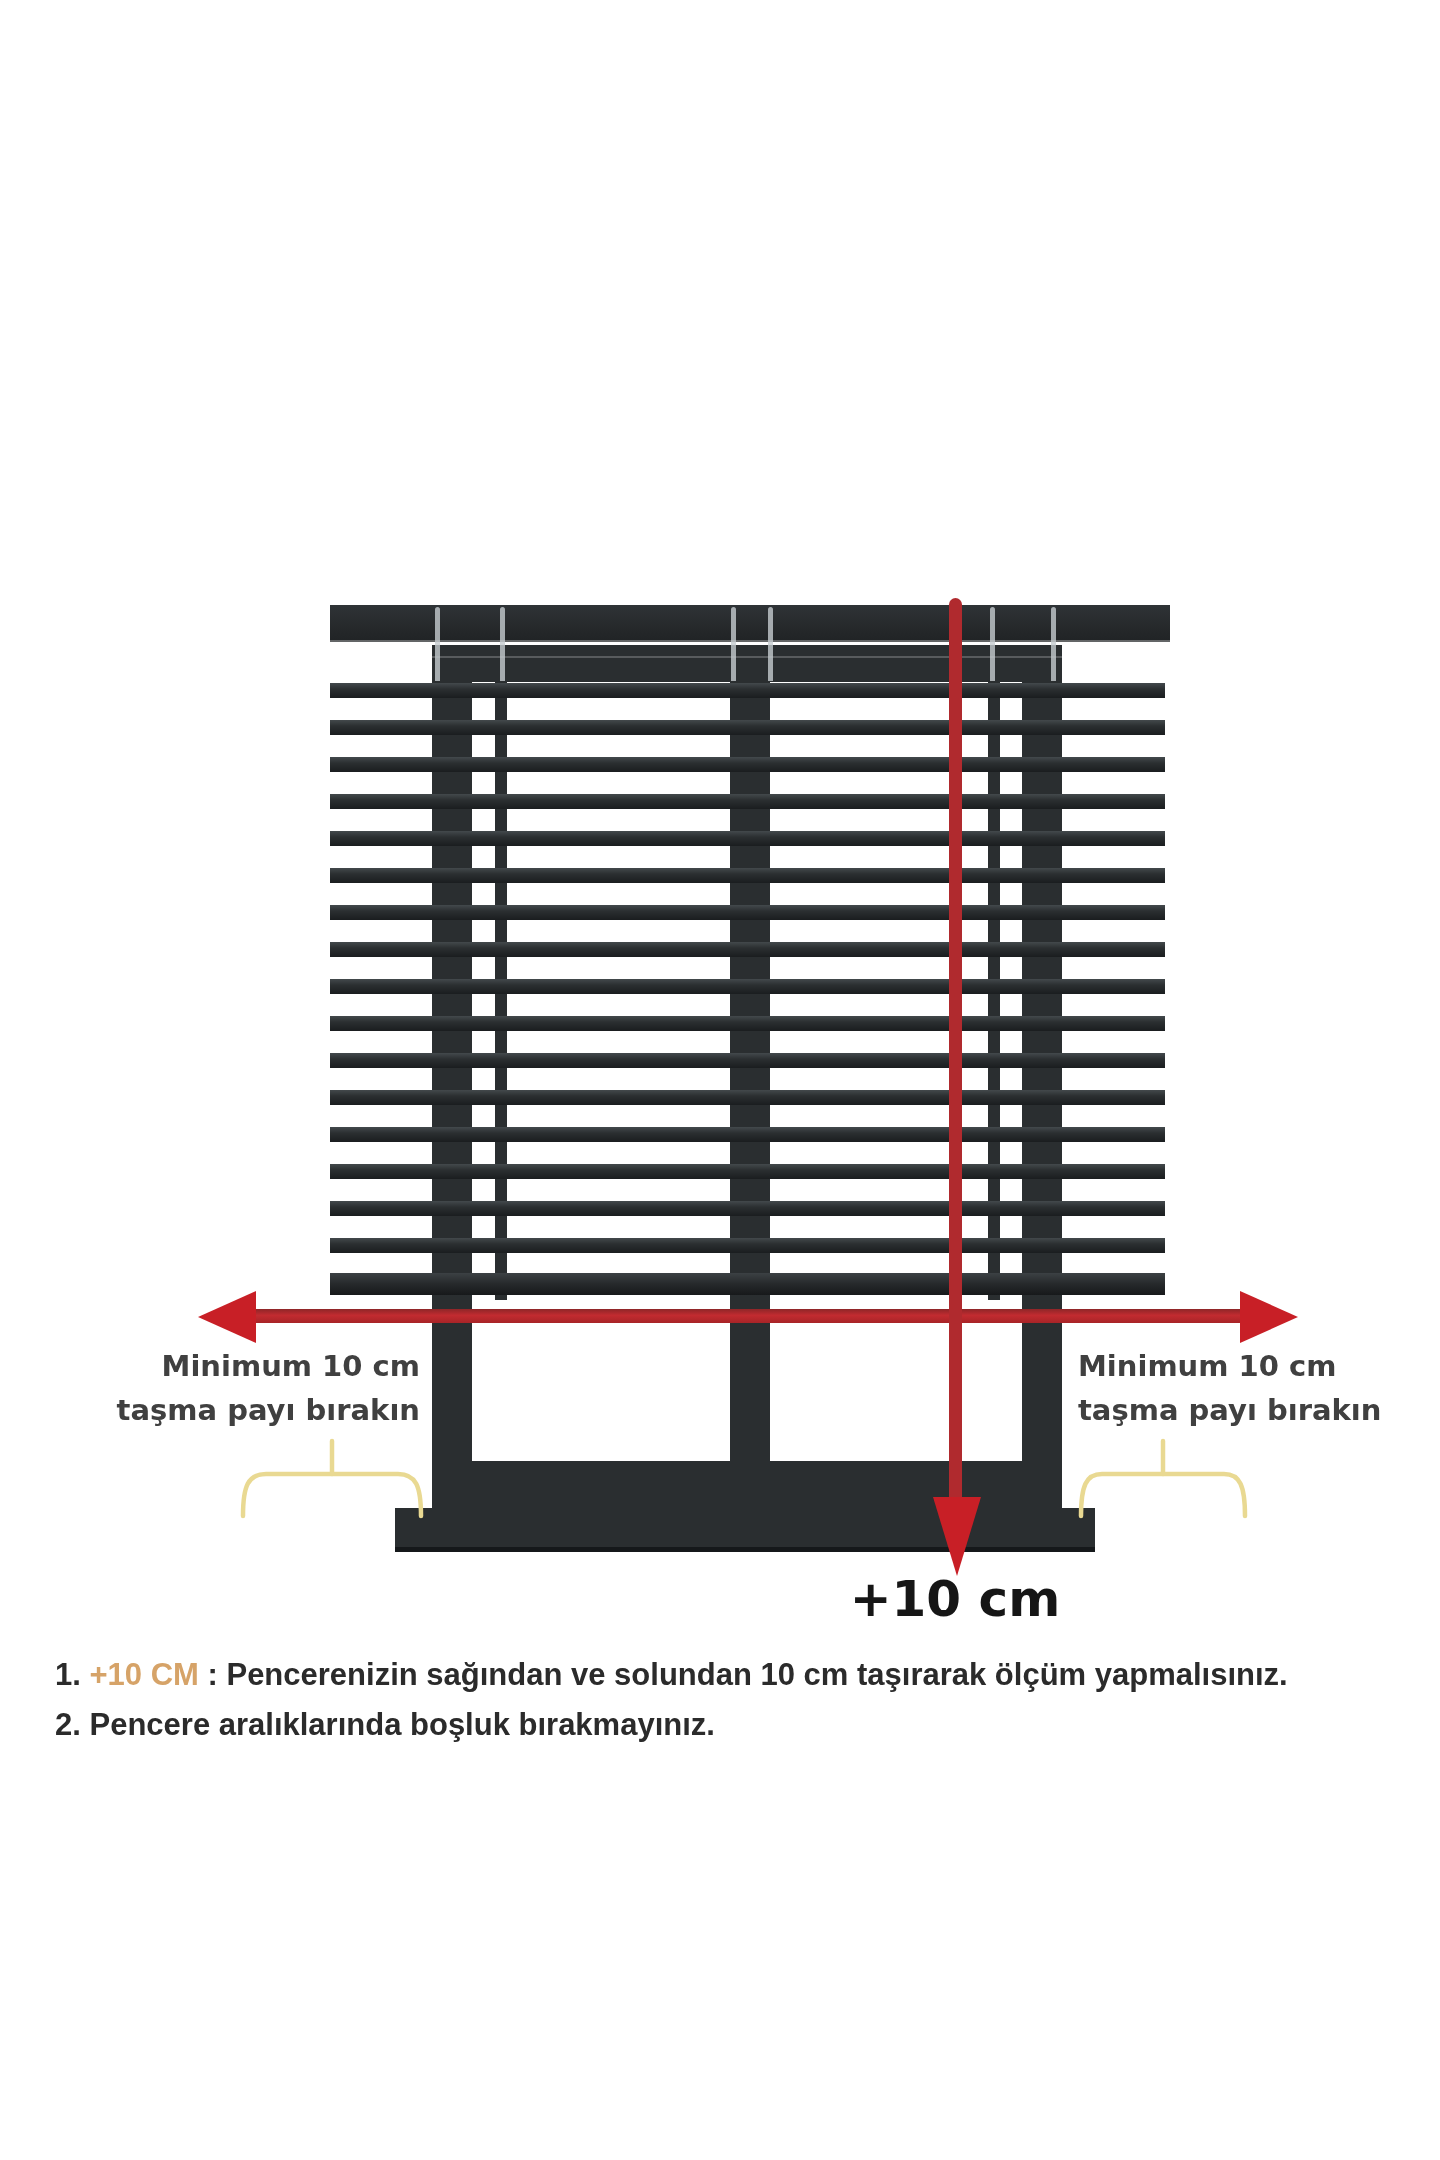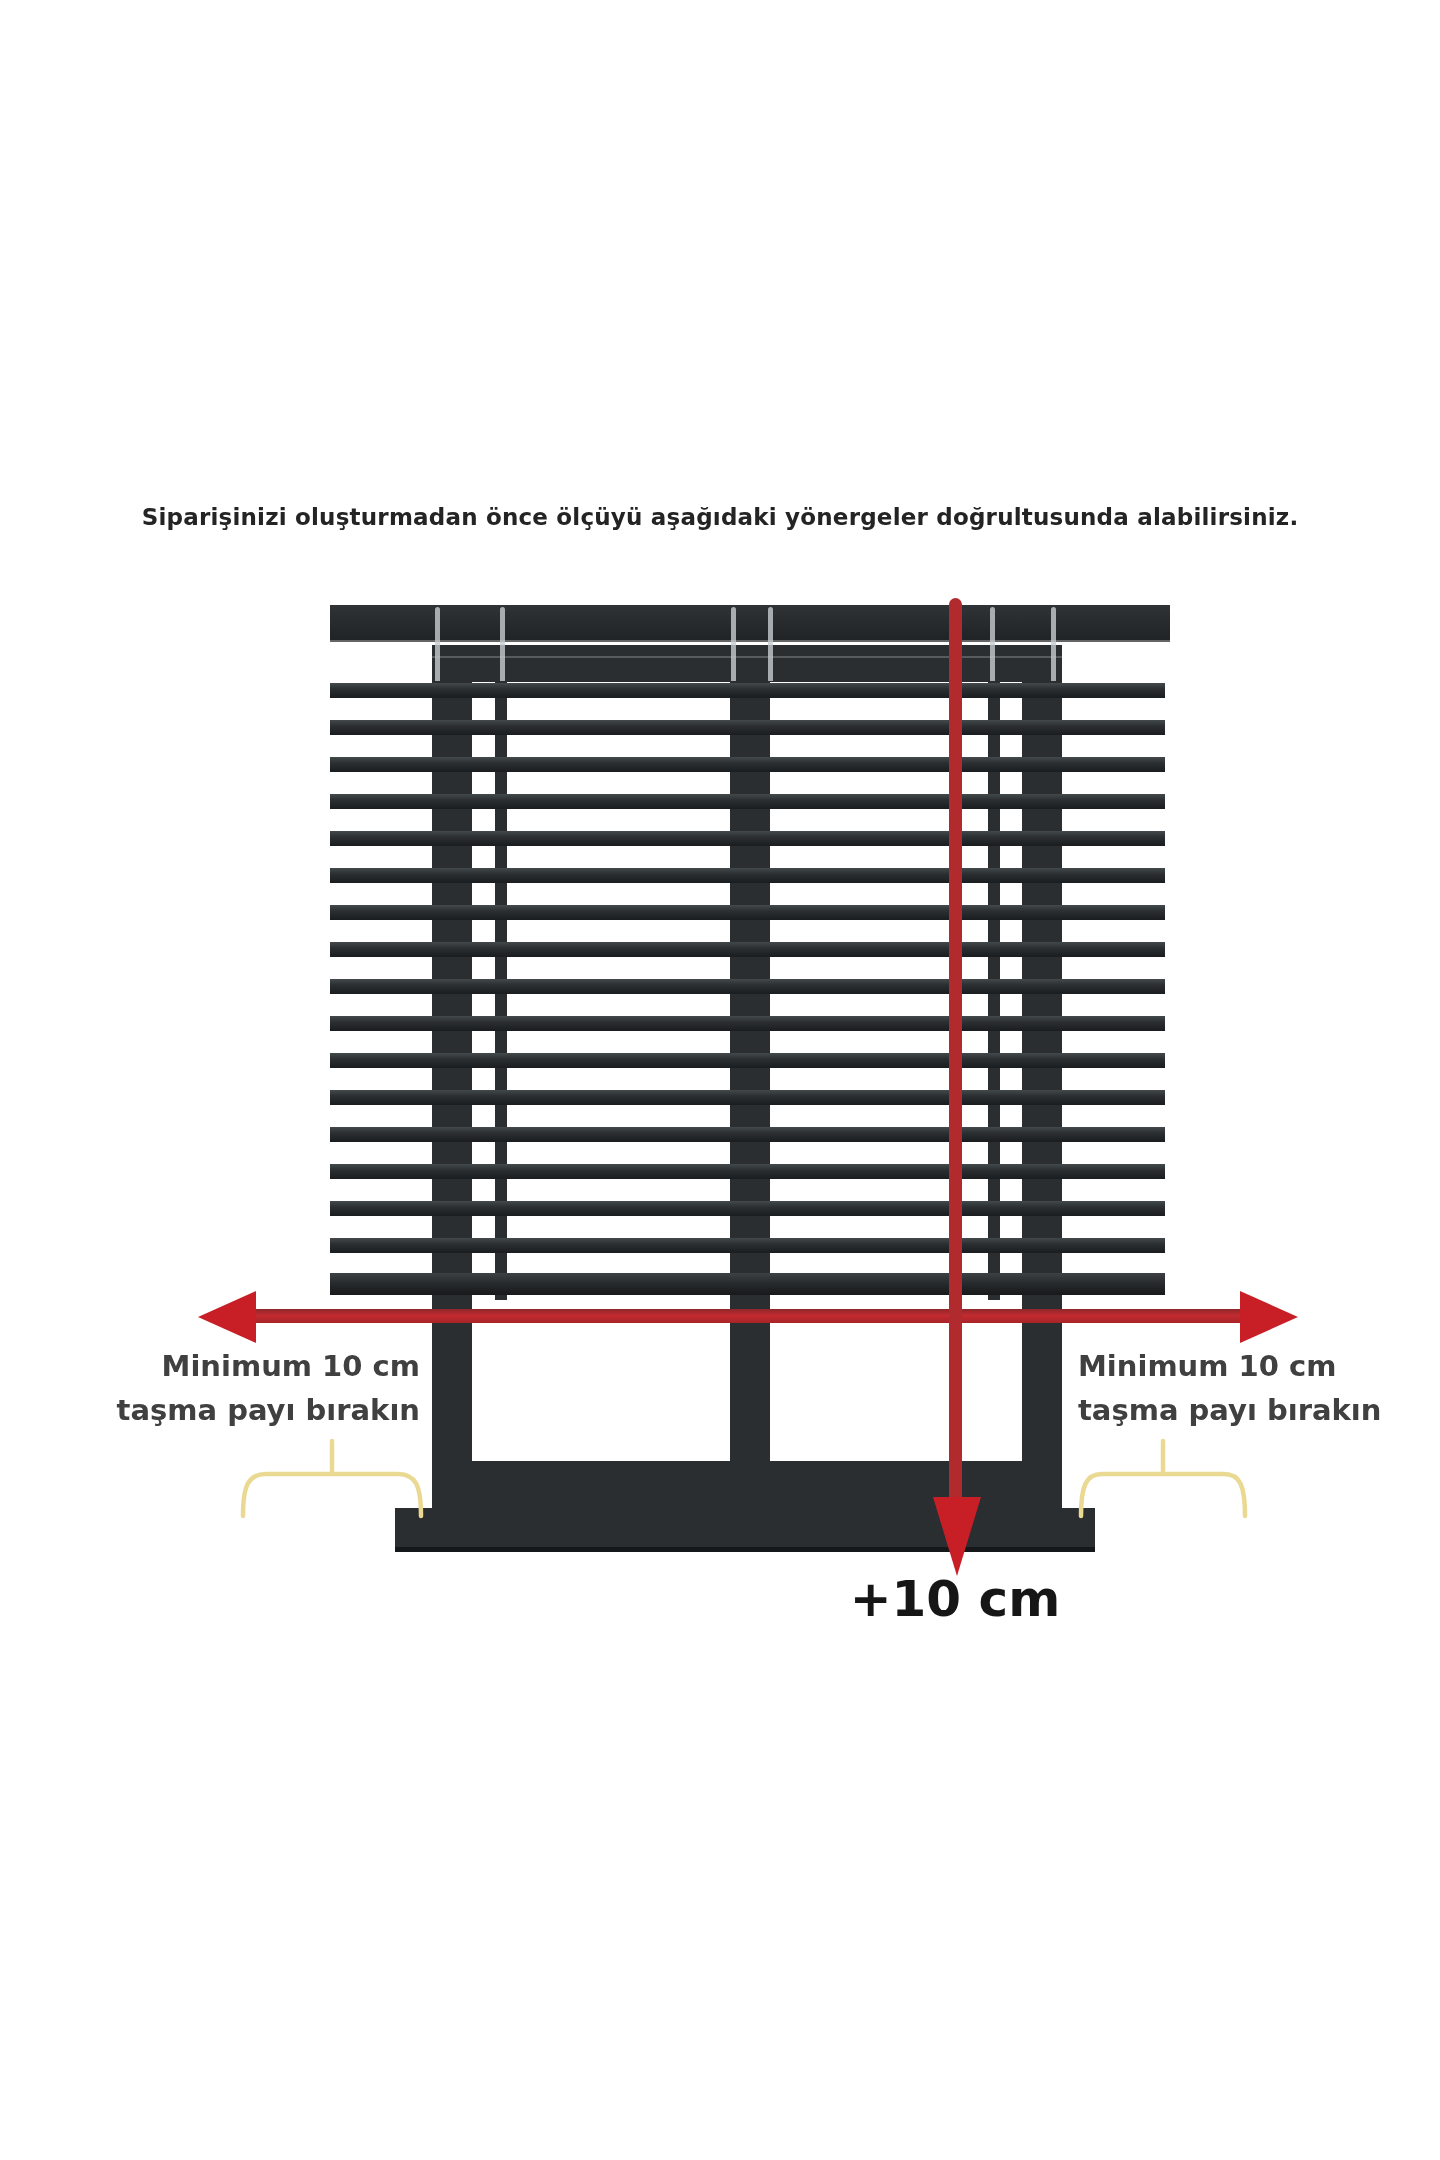--- a/index.html
+++ b/index.html
@@ -69,21 +69,20 @@
         border-left:24px solid transparent;border-right:24px solid transparent;
         border-top:79px solid var(--red-arrow-head,#c81f26);}
   
   .bracket{stroke:var(--bracket-yellow,#e9d992);stroke-width:4.5;fill:none;stroke-linecap:round;}
 </style>
 </head>
 <body>
 
 <div class="stage">
 
-  <div class="abs subtitle">Siparişinizi oluşturmadan önce ölçüyü aşağıdaki yönergeler doğrultusunda alabilirsiniz.</div>
 
   <div>
 
     <div class="abs frame frame-top"></div>
     <div class="abs frame stile-left"></div>
     <div class="abs frame mullion"></div>
     <div class="abs frame stile-right"></div>
     <div class="abs frame frame-bottom"></div>
     <div class="abs frame cord l"></div>
     <div class="abs frame cord r"></div>
@@ -139,14 +138,18 @@
     <path class="bracket" d="M3,80 C3,50 8,38 26,38 L158,38 C176,38 181,50 181,80"></path>
     <path class="bracket" d="M92,38 L92,5"></path>
   </svg>
   <svg class="abs" style="left:1078px;top:1436px" width="170" height="84">
     <path class="bracket" d="M3,80 C3,50 8,38 24,38 L146,38 C162,38 167,50 167,80"></path>
     <path class="bracket" d="M85,38 L85,5"></path>
   </svg>
 
   <div class="abs plus-label">+10 cm</div>
 
+  <div class="abs notes">
+    <div><span>1.</span> <span class="note-highlight">+10 CM</span><span> : Pencerenizin sağından ve solundan 10 cm taşırarak ölçüm yapmalısınız.</span></div>
+    <div><span>2.</span> <span>Pencere aralıklarında boşluk bırakmayınız.</span></div>
+  </div>
 
 </div>
 
 </body></html>

